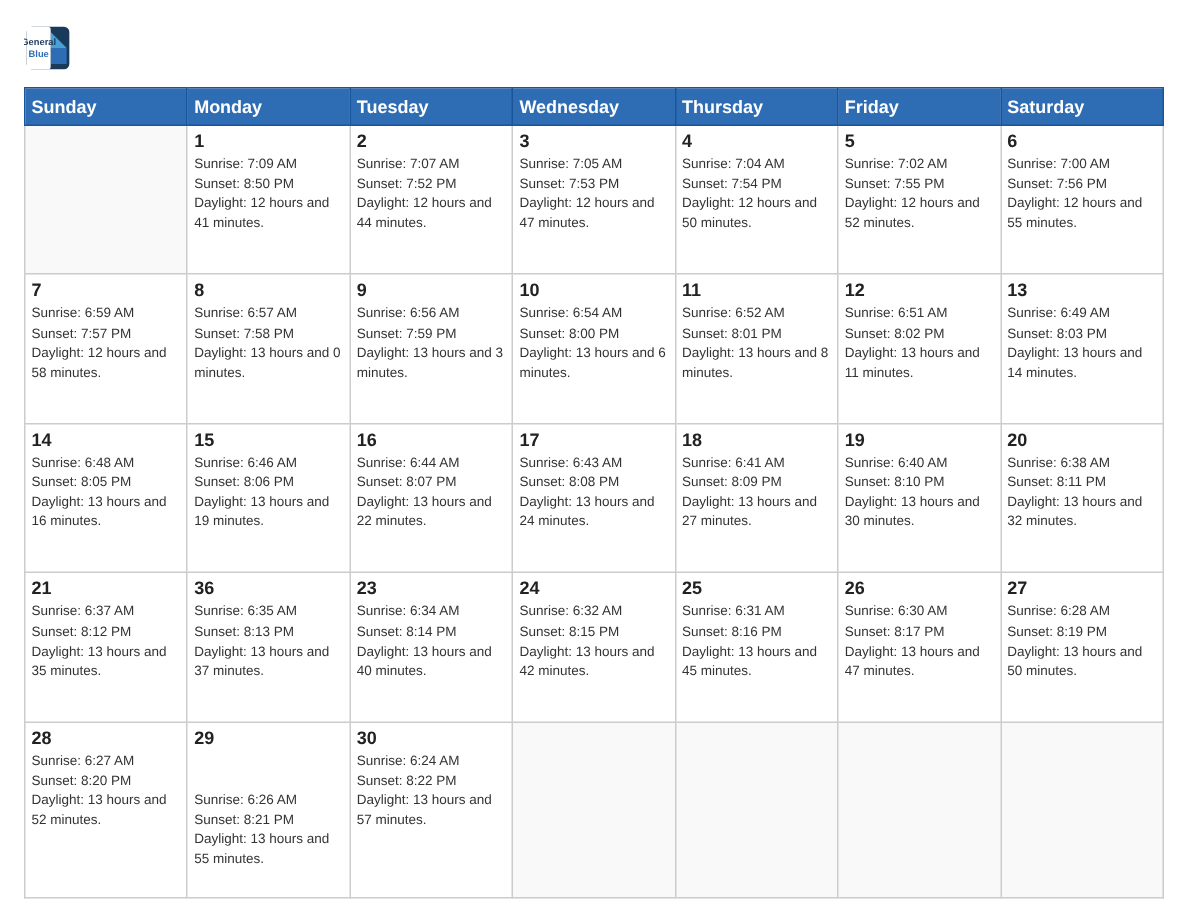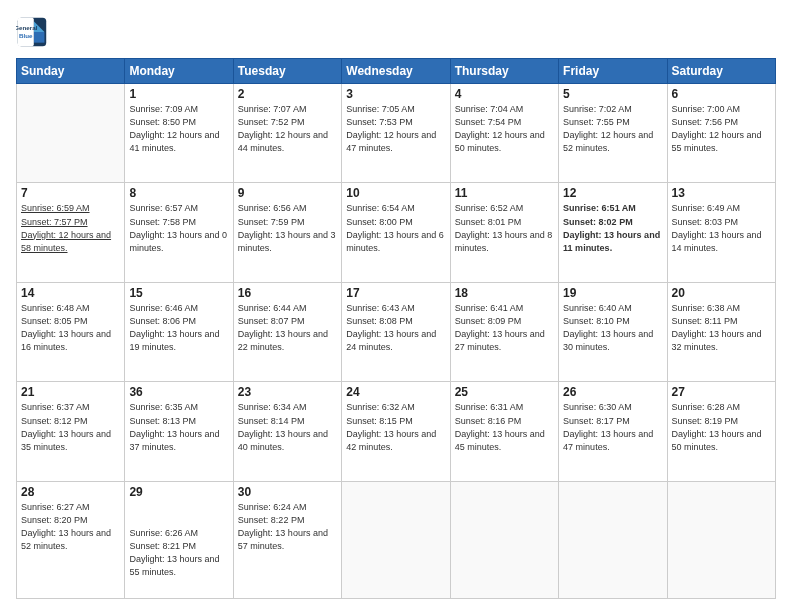--- a/index.html
+++ b/index.html
@@ -155,21 +155,21 @@
           <td>
             <span class="day-number">6</span>
             <div class="day-info" style="white-space: pre-line;">Sunrise: 7:00 AM
 Sunset: 7:56 PM
 Daylight: 12 hours and 55 minutes.</div>
           </td>
         </tr>
         <tr>
           <td>
             <span class="day-number">7</span>
-            <div class="day-info" style="white-space: pre-line; text-decoration: underline;">Sunrise: 6:59 AM
+            <div class="day-info" style="white-space: pre-line;">Sunrise: 6:59 AM
 Sunset: 7:57 PM
 Daylight: 12 hours and 58 minutes.</div>
           </td>
           <td>
             <span class="day-number">8</span>
             <div class="day-info" style="white-space: pre-line;">Sunrise: 6:57 AM
 Sunset: 7:58 PM
 Daylight: 13 hours and 0 minutes.</div>
           </td>
           <td>
@@ -185,21 +185,21 @@
 Daylight: 13 hours and 6 minutes.</div>
           </td>
           <td>
             <span class="day-number">11</span>
             <div class="day-info" style="white-space: pre-line;">Sunrise: 6:52 AM
 Sunset: 8:01 PM
 Daylight: 13 hours and 8 minutes.</div>
           </td>
           <td>
             <span class="day-number">12</span>
-            <div class="day-info" style="white-space: pre-line; font-weight: bold;">Sunrise: 6:51 AM
+            <div class="day-info" style="white-space: pre-line;">Sunrise: 6:51 AM
 Sunset: 8:02 PM
 Daylight: 13 hours and 11 minutes.</div>
           </td>
           <td>
             <span class="day-number">13</span>
             <div class="day-info" style="white-space: pre-line;">Sunrise: 6:49 AM
 Sunset: 8:03 PM
 Daylight: 13 hours and 14 minutes.</div>
           </td>
         </tr>

